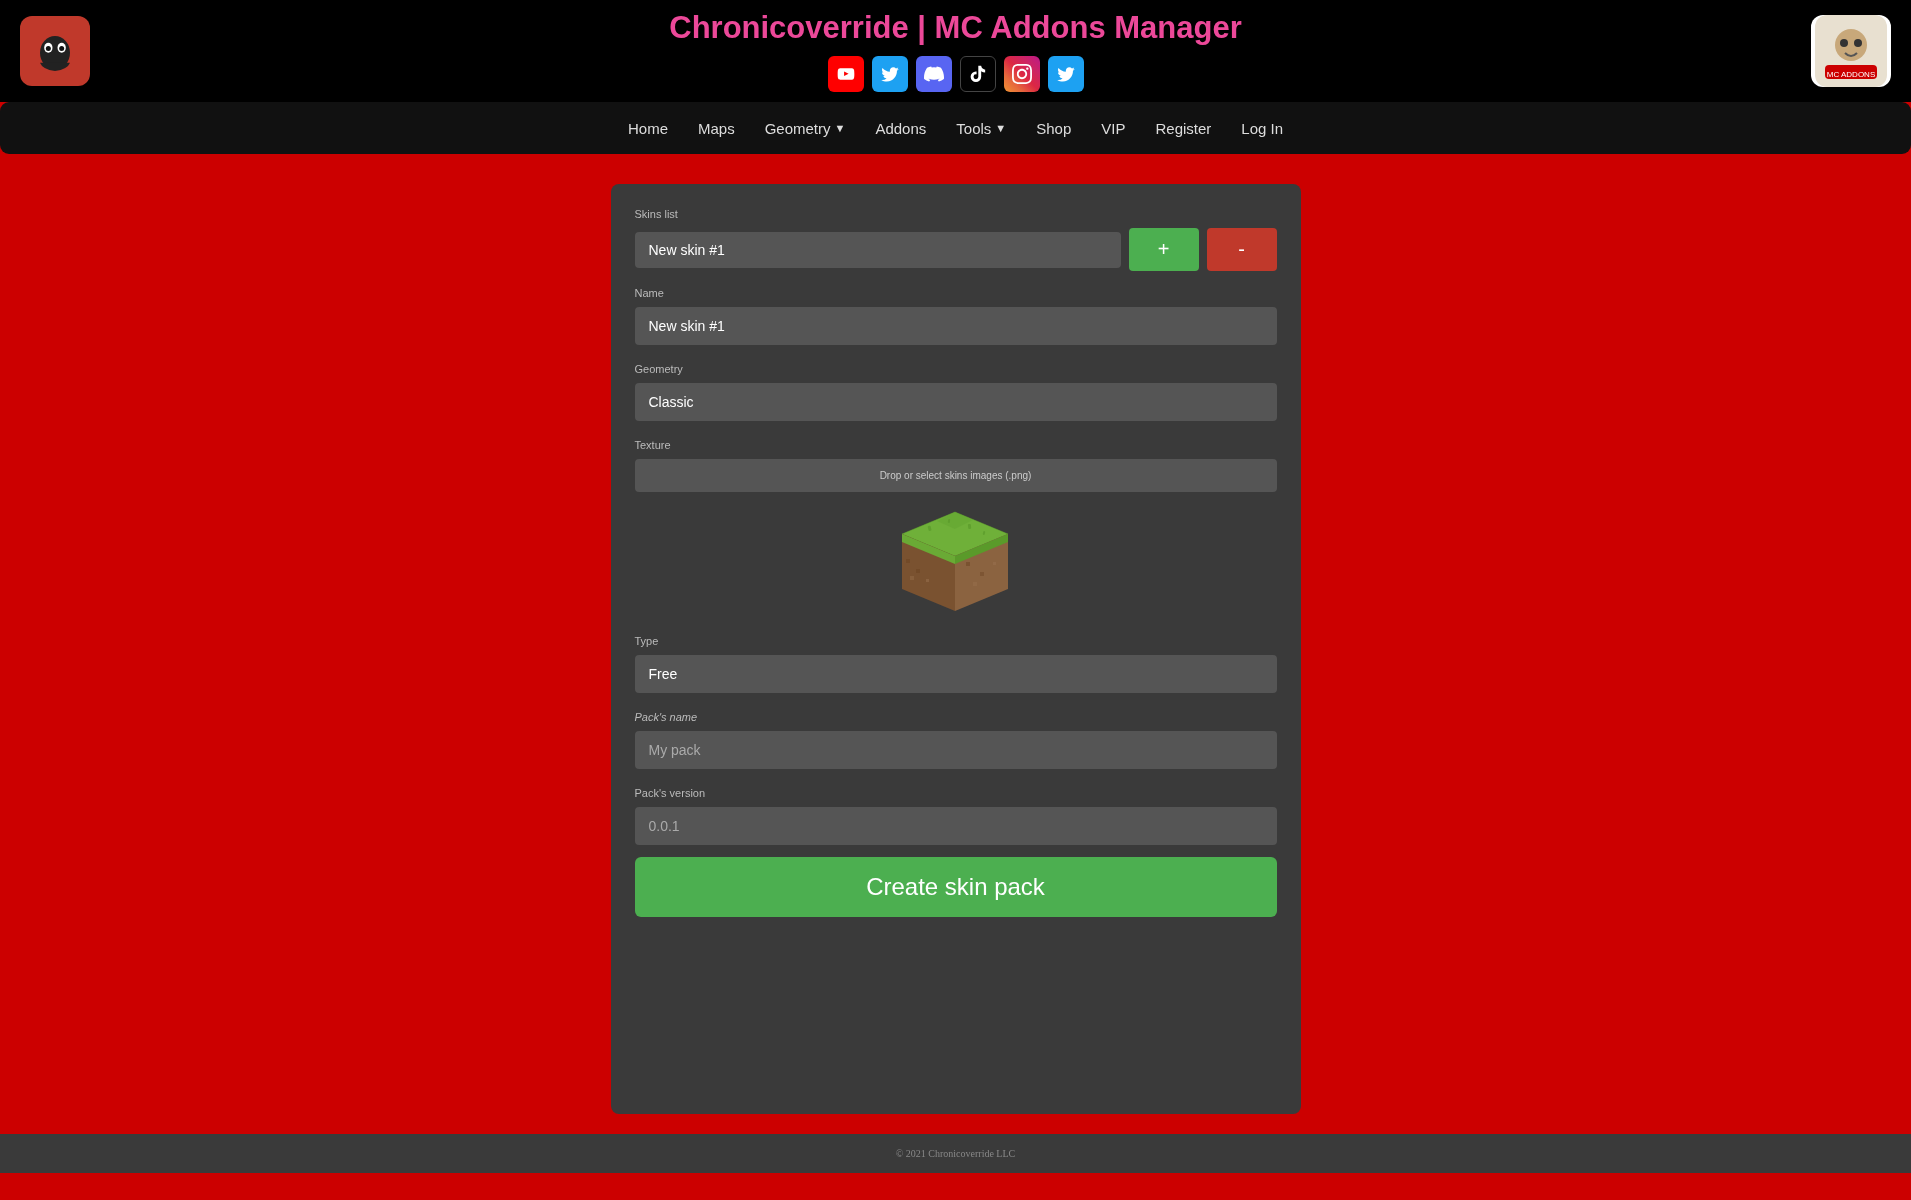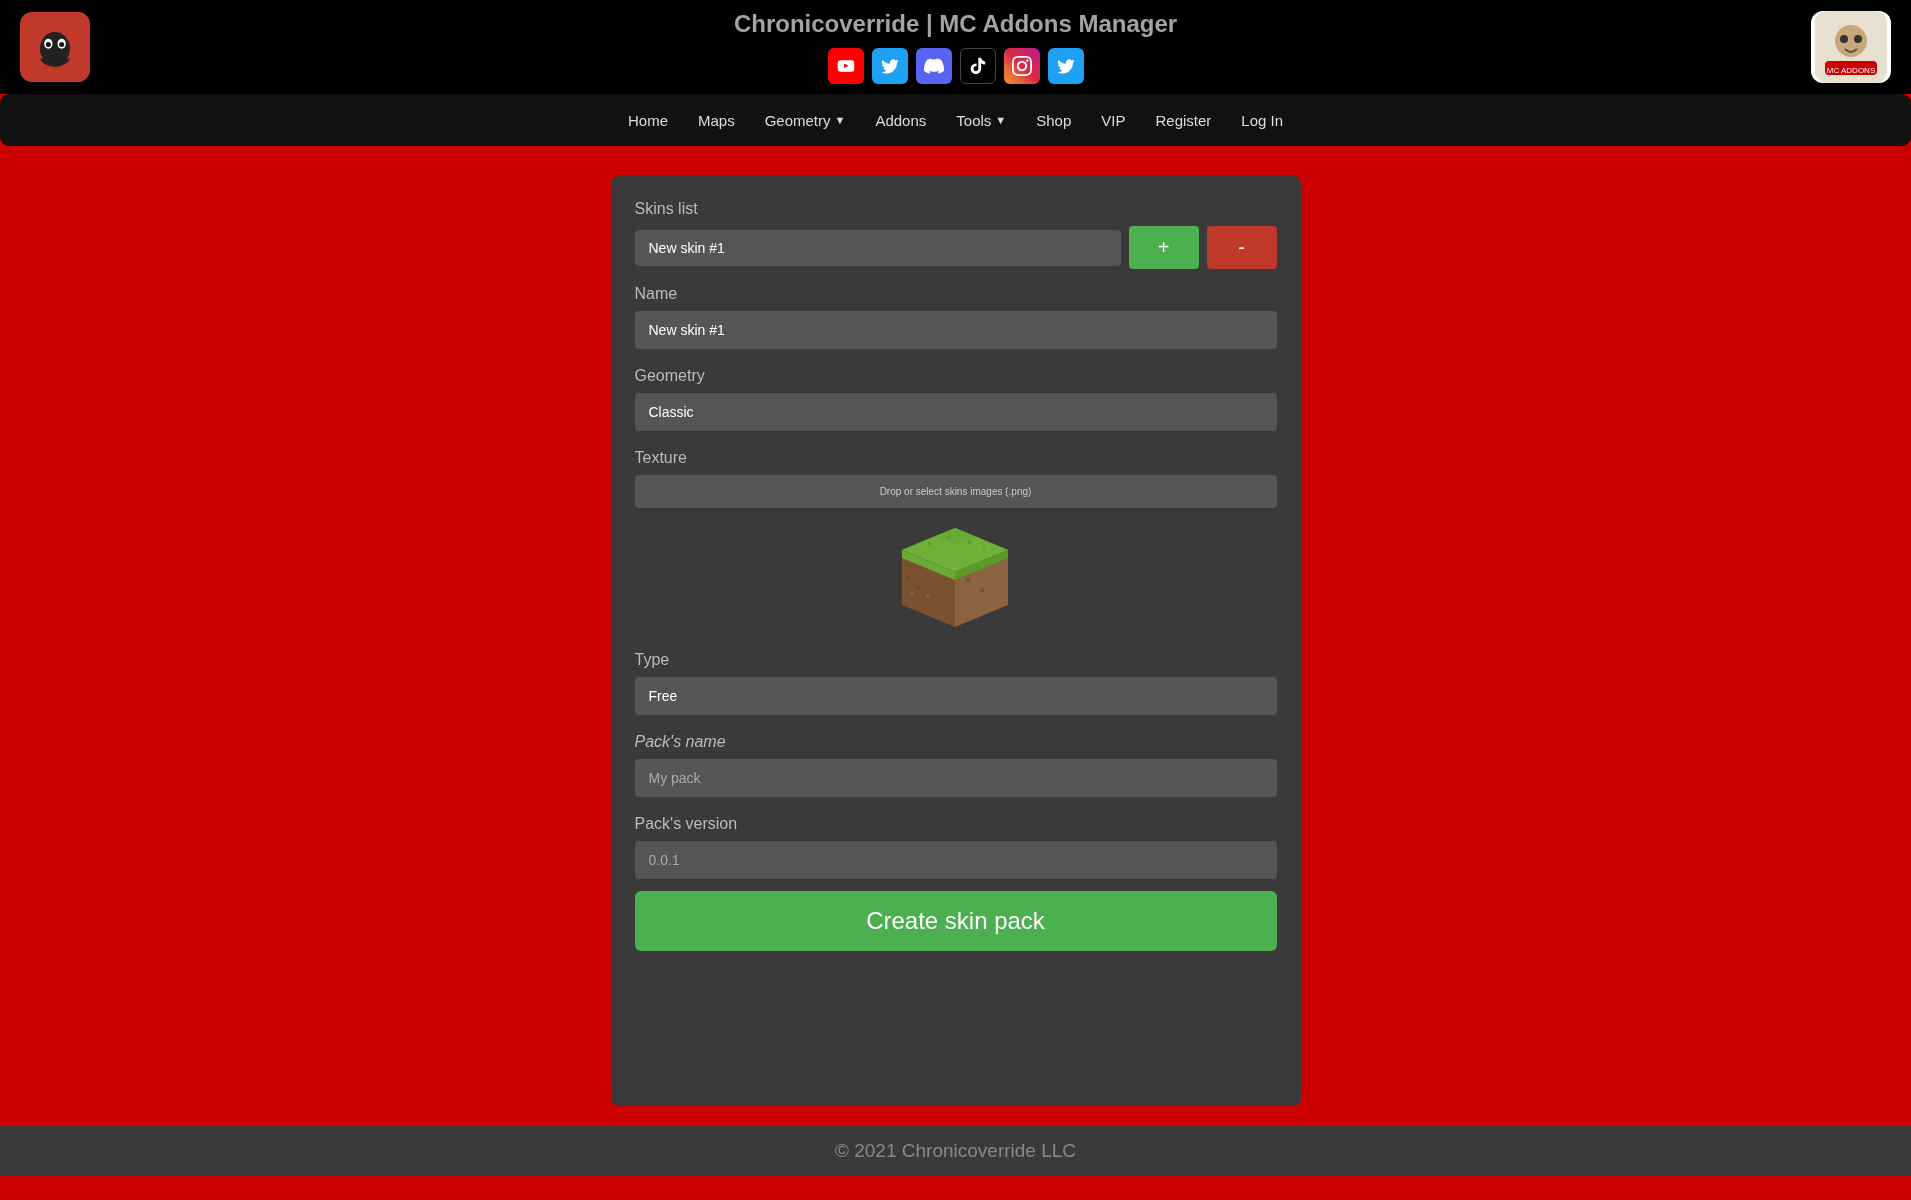--- a/index.html
+++ b/index.html
@@ -51,22 +51,22 @@
       border-radius: 12px;
       display: flex;
       align-items: center;
       justify-content: center;
       overflow: hidden;
     }
     .header-center {
       text-align: center;
     }
     .header-title {
-      color: #a3a3a3;
-      font-size: 24px;
+      color: #ec4899;
+      font-size: 31px;
       font-weight: bold;
       margin-bottom: 10px;
     }
     .social-icons {
       display: flex;
       gap: 8px;
       justify-content: center;
     }
     .social-icon {
       width: 36px;
@@ -116,21 +116,21 @@
     }
     .card {
       background-color: #3a3a3a;
       border-radius: 8px;
       padding: 24px;
       width: 690px;
       margin-top: 10px;
     }
     .section-label {
       color: #bbb;
-      font-size: 16px;
+      font-size: 11px;
       margin-bottom: 8px;
       margin-top: 16px;
     }
     .section-label:first-child { margin-top: 0; }
     .skin-list-row {
       display: flex;
       gap: 8px;
       align-items: center;
       margin-bottom: 16px;
     }
@@ -203,21 +203,22 @@
       padding: 16px;
       font-size: 24px;
       cursor: pointer;
       margin-top: 8px;
     }
     .footer {
       background: #3a3a3a;
       text-align: center;
       padding: 14px;
       color: #888;
-      font-size: 19px;
+      font-size: 10px;
+      font-family: Liberation Serif, serif;
     }
   </style>
 </head>
 <body>
 
 <div class="header">
   <div class="header-logo">
     <div class="header-logo-img">
 
       <svg viewBox="0 0 60 60">

